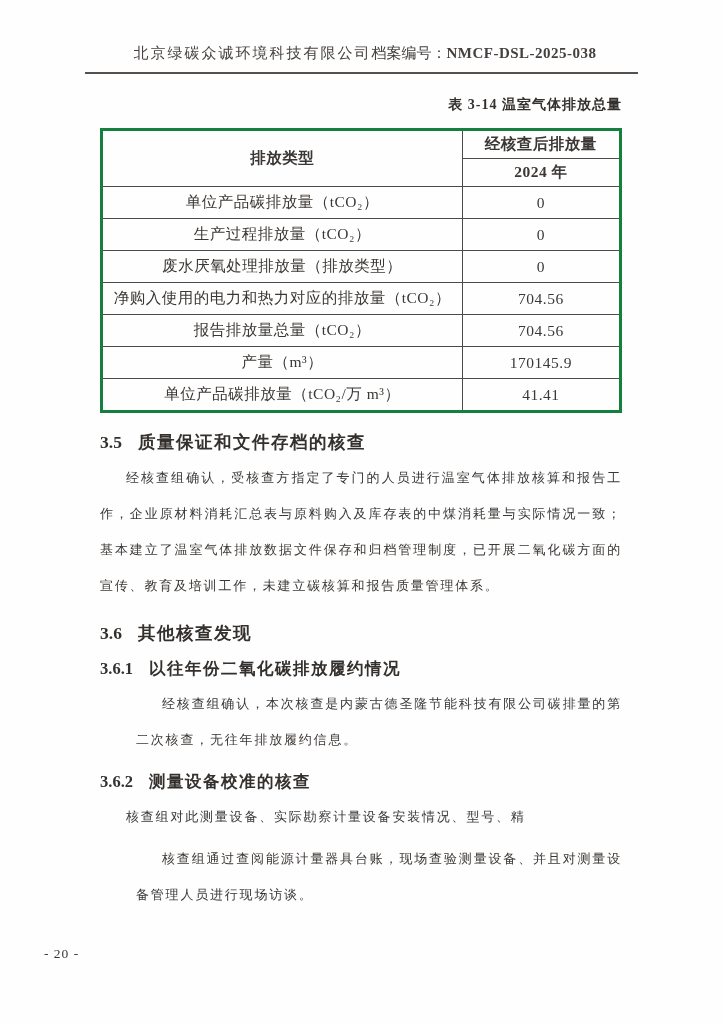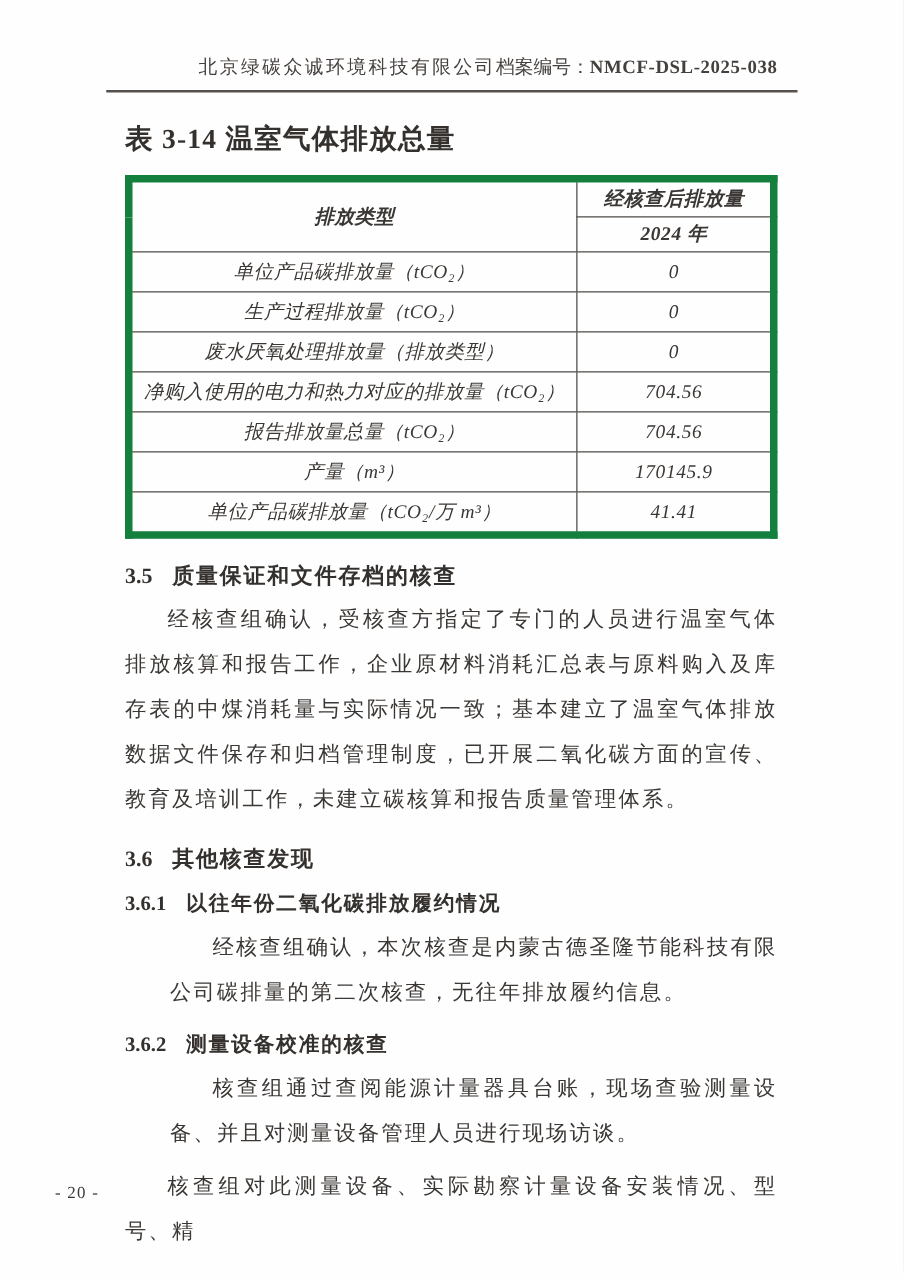--- a/index.html
+++ b/index.html
@@ -20,21 +20,21 @@
 
   
   .doc-header {
     position: absolute;
     top: 44px;
     left: 85px;
     right: 85px;
     border-bottom: 2px solid #56514d;
     padding: 0 16px 9px 23px;
     display: flex;
-    justify-content: flex-end;
+    justify-content: center;
     align-items: baseline;
     font-size: 15px;
   }
   .doc-header .company {
     letter-spacing: 2px;
     color: #47413e;
   }
   .doc-header .file-no {
     display: flex;
     align-items: baseline;
@@ -46,23 +46,23 @@
   }
 
   
   .content {
     position: absolute;
     top: 86px;
     left: 100px;
     width: 522px;
   }
   .table-title {
-    text-align: left;
-    font-weight: bold;
-    font-size: 22px;
+    text-align: right;
+    font-weight: bold;
+    font-size: 14px;
     letter-spacing: 1px;
     margin: 10px 0 14px;
     color: #34302d;
   }
 
   
   table.emissions {
     border-collapse: collapse;
     width: 100%;
     table-layout: fixed;
@@ -71,22 +71,21 @@
     border: 1px solid #4d4a47;
     text-align: center;
     vertical-align: middle;
     font-size: 15.5px;
     letter-spacing: 0.5px;
     padding: 0 4px;
     height: 31px;
     color: #3b3734;
   }
   table.emissions {
-    border: 6px solid #15803d;
-    font-style: italic;
+    border: 3px solid #15803d;
   }
   table.emissions td.hdr {
     font-weight: bold;
     height: 27px;
   }
   col.c-type  { width: 69.5%; }
   col.c-value { width: 30.5%; }
 
   
   .h-l1 {
@@ -98,21 +97,21 @@
   }
   .h-l2 {
     font-size: 16.5px;
     font-weight: bold;
     letter-spacing: 1.5px;
     margin: 13px 0 2px;
     color: #34302d;
   }
   .h-num { margin-right: 16px; letter-spacing: 0; }
   p.body-para {
-    font-size: 17px;
+    font-size: 13px;
     line-height: 36px;
     letter-spacing: 1.8px;
     text-align: justify;
     text-indent: 2em;
     margin: 6px 0 6px;
     color: #3b3734;
   }
   p.tight { margin-bottom: 2px; margin-left: 36px; }
 
   
@@ -198,20 +197,20 @@
     </div>
 
     <div class="h-l2">
       <span class="h-num">3.6.1</span><span>以往年份二氧化碳排放履约情况</span>
     </div>
     <p class="body-para tight">经核查组确认，本次核查是内蒙古德圣隆节能科技有限公司碳排量的第二次核查，无往年排放履约信息。</p>
 
     <div class="h-l2">
       <span class="h-num">3.6.2</span><span>测量设备校准的核查</span>
     </div>
+    <p class="body-para">核查组对此测量设备、实际勘察计量设备安装情况、型号、精</p>
     <p class="body-para tight">核查组通过查阅能源计量器具台账，现场查验测量设备、并且对测量设备管理人员进行现场访谈。</p>
-    <p class="body-para">核查组对此测量设备、实际勘察计量设备安装情况、型号、精</p>
 
   </div>
 
   <div class="doc-footer">- 20 -</div>
 
 </div>
 
 </body></html>

